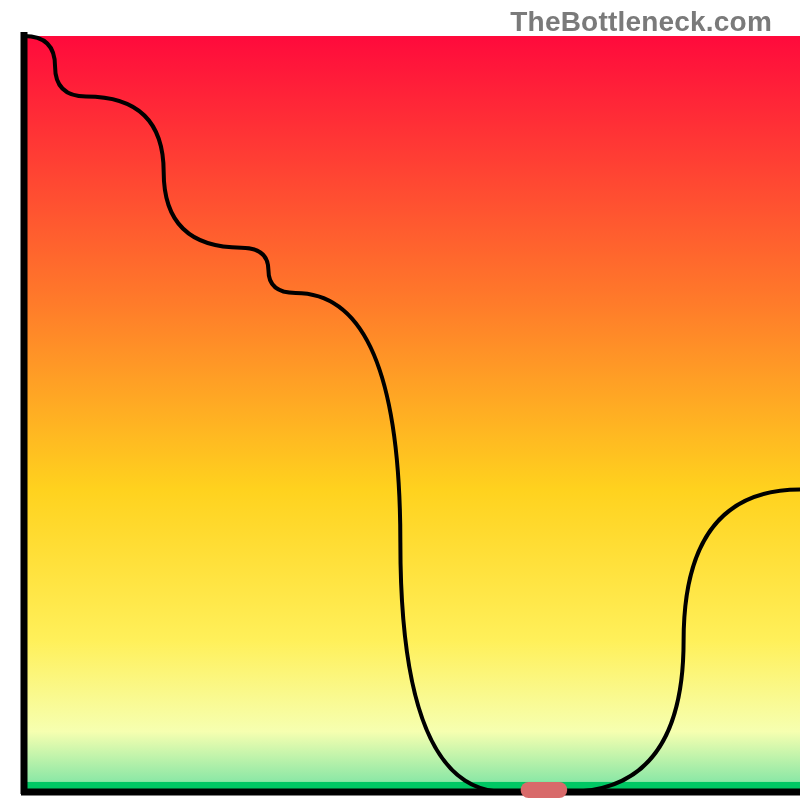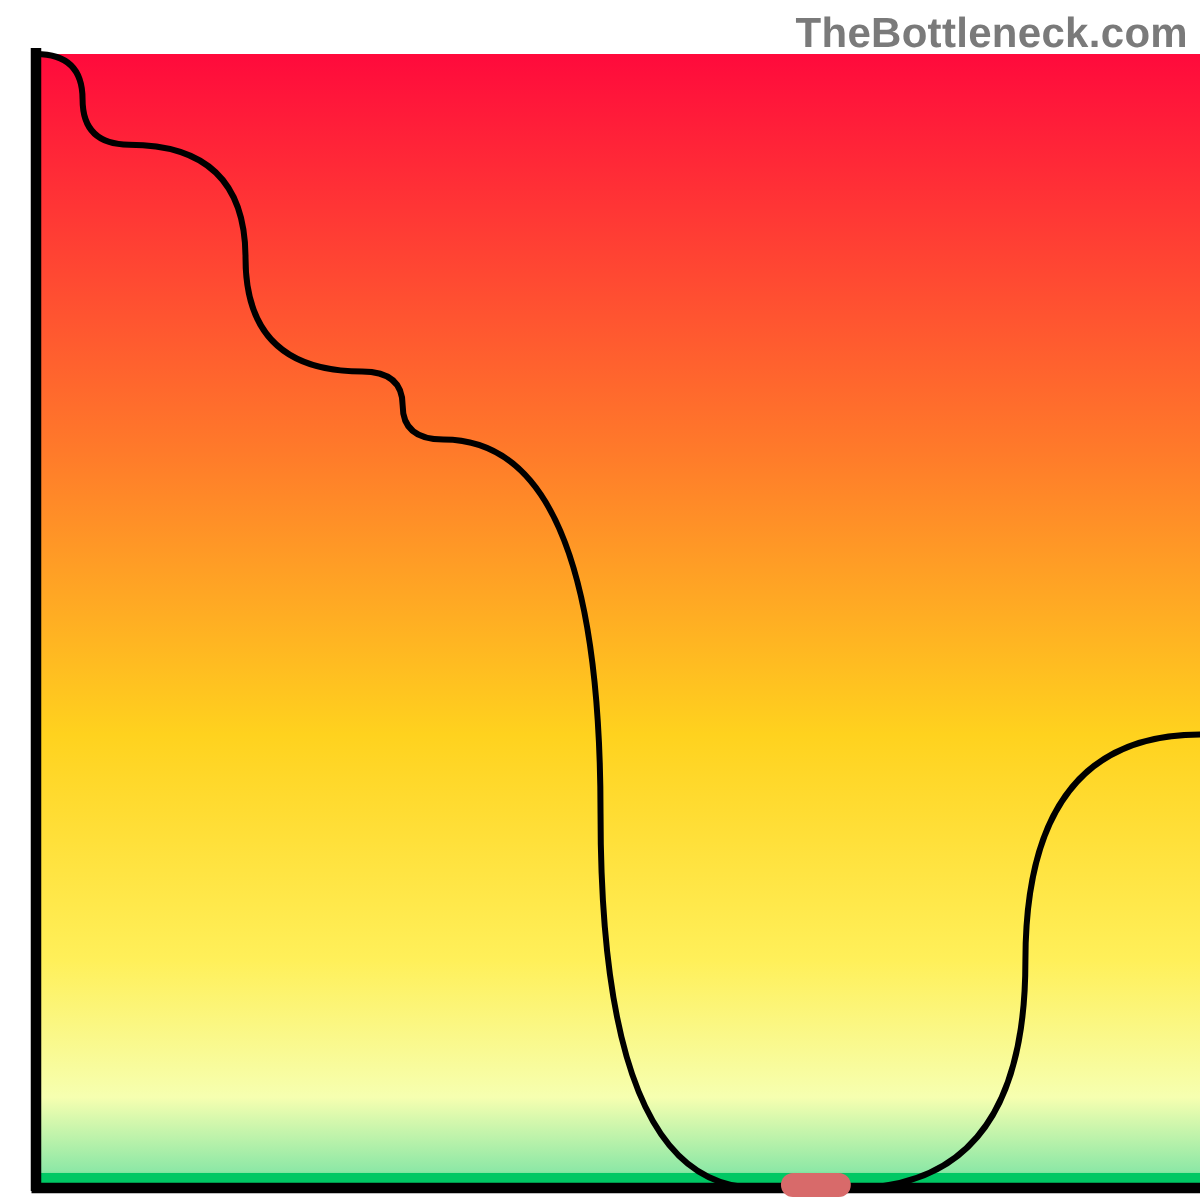--- a/index.html
+++ b/index.html
@@ -11,21 +11,21 @@
     overflow: hidden;
   }
   .chart-container {
     position: relative;
     width: 800px;
     height: 800px;
   }
   .watermark {
     position: absolute;
     top: 6px;
-    right: 8px;
+    right: 28px;
     font-family: Arial, Helvetica, sans-serif;
     font-size: 28px;
     font-weight: bold;
     color: #7a7a7a;
     letter-spacing: 0.2px;
     z-index: 10;
     user-select: none;
   }
   svg {
     position: absolute;

